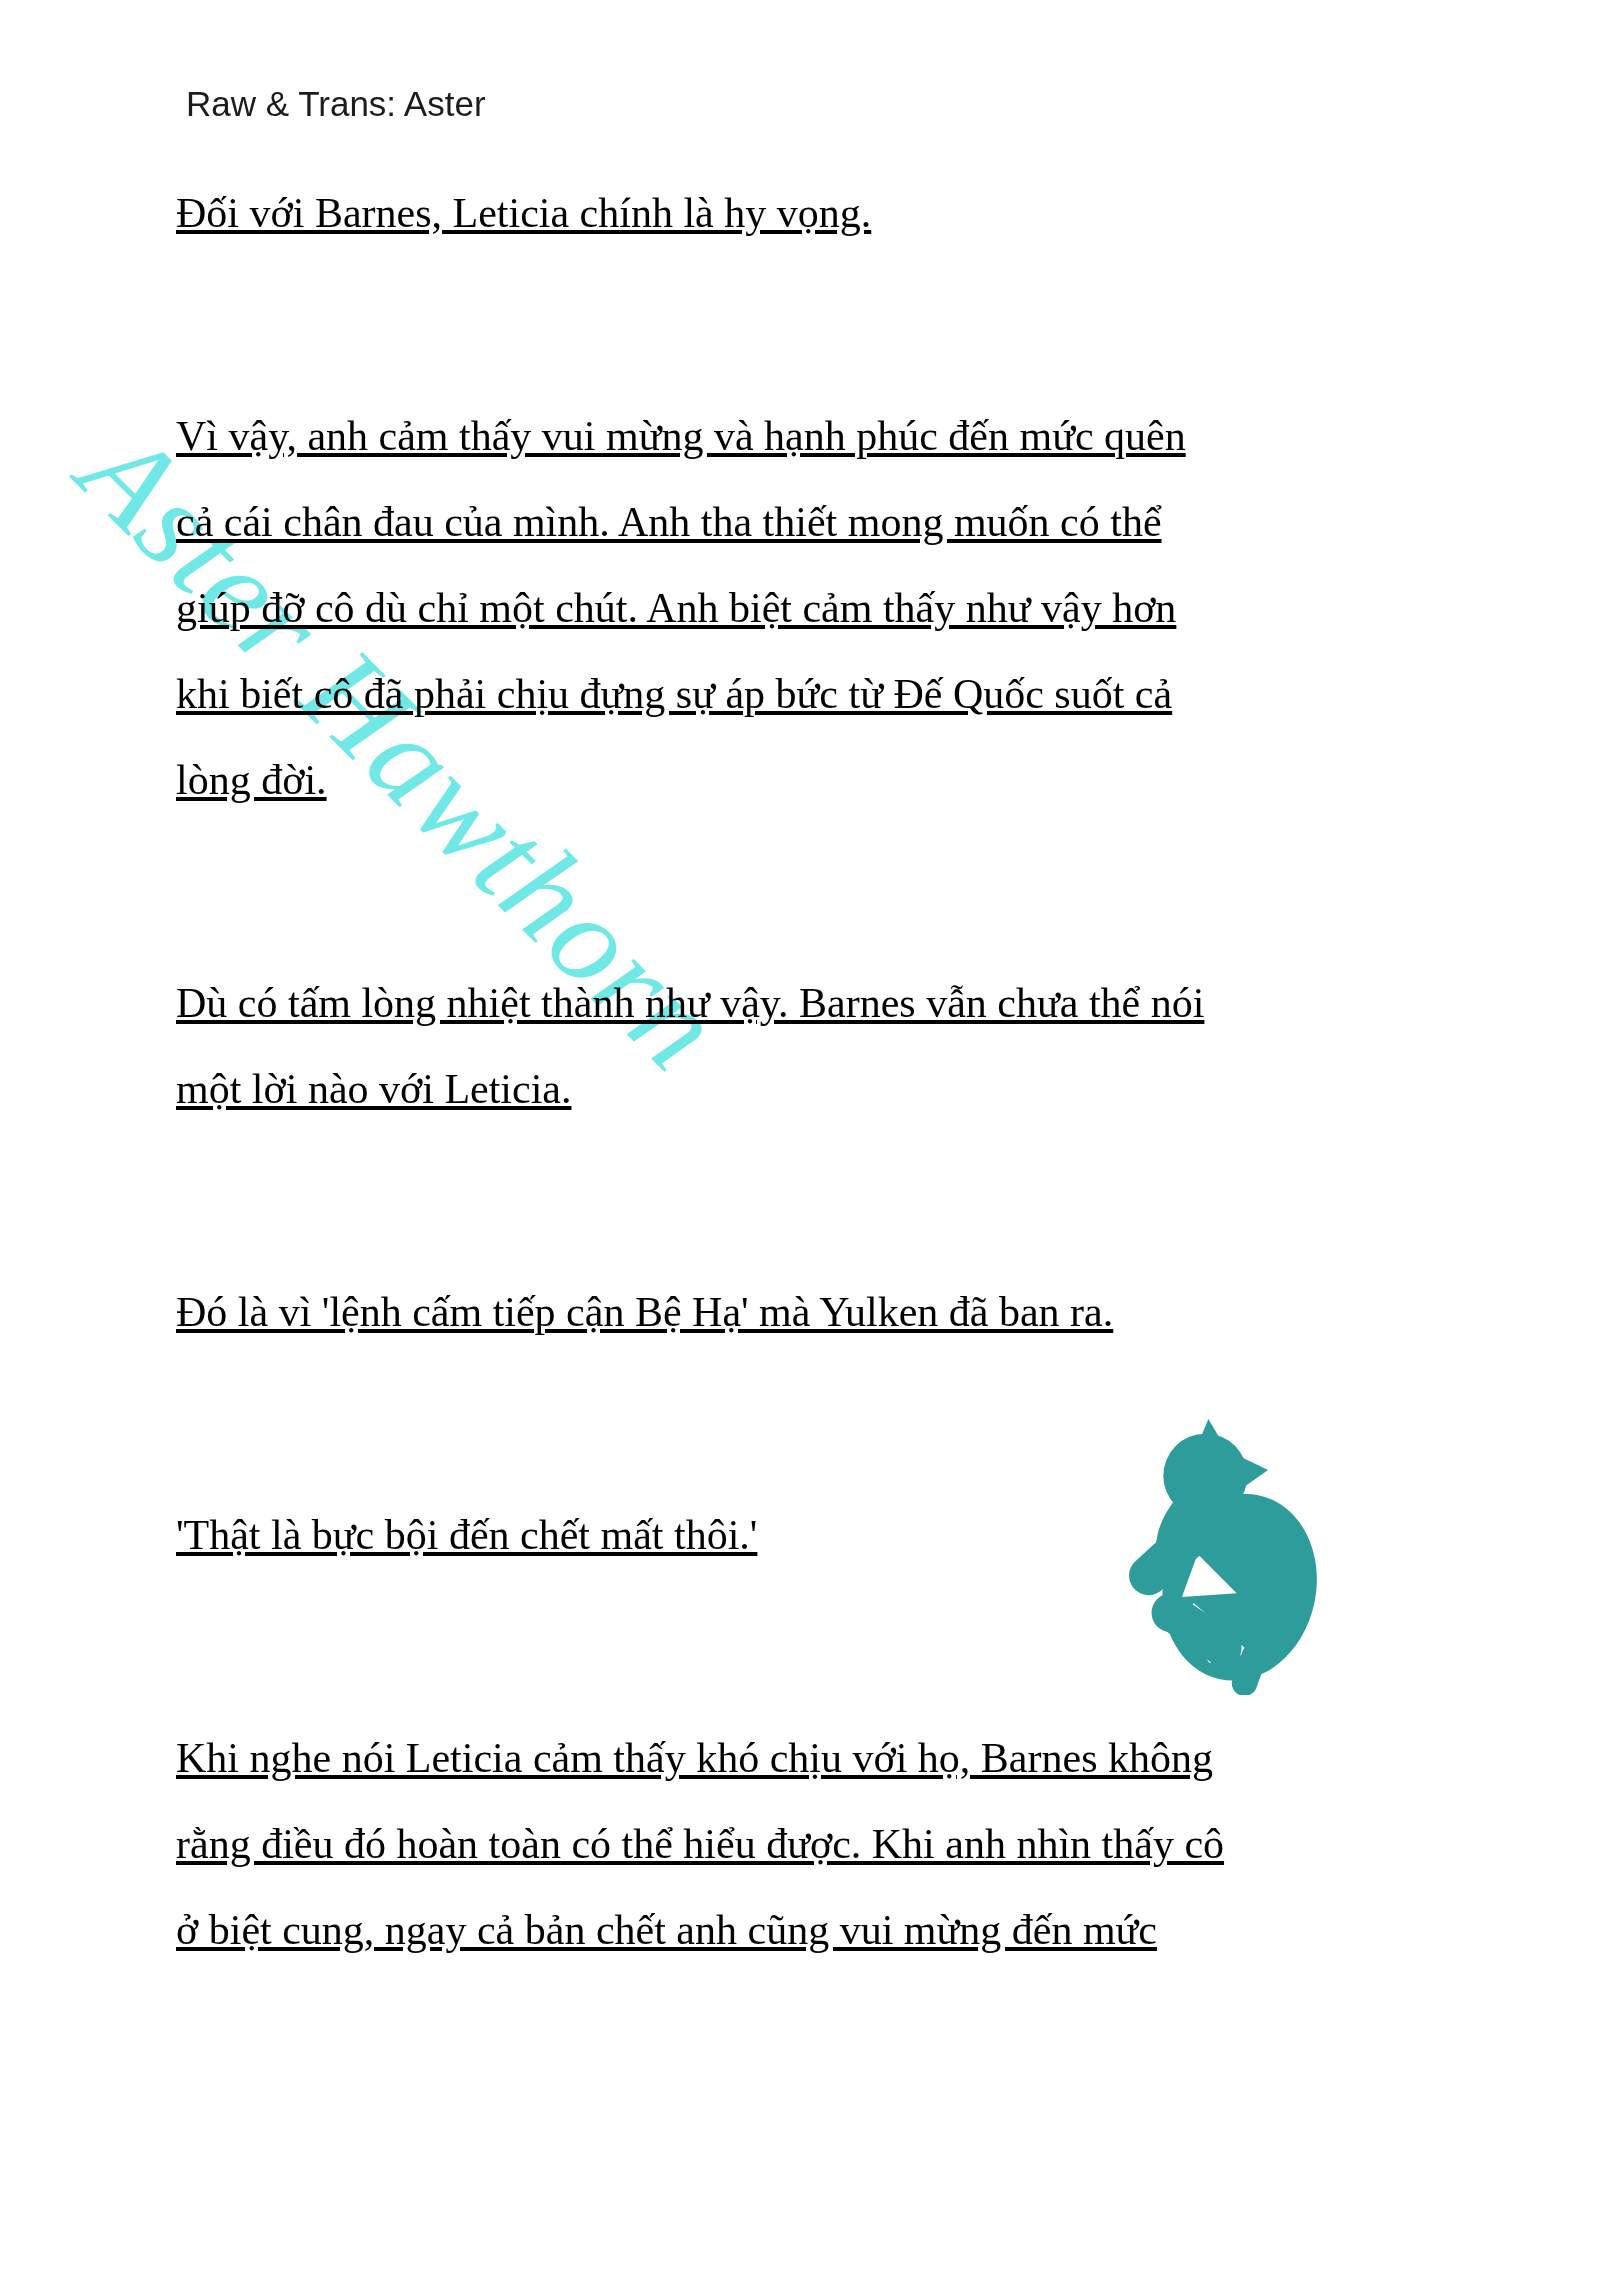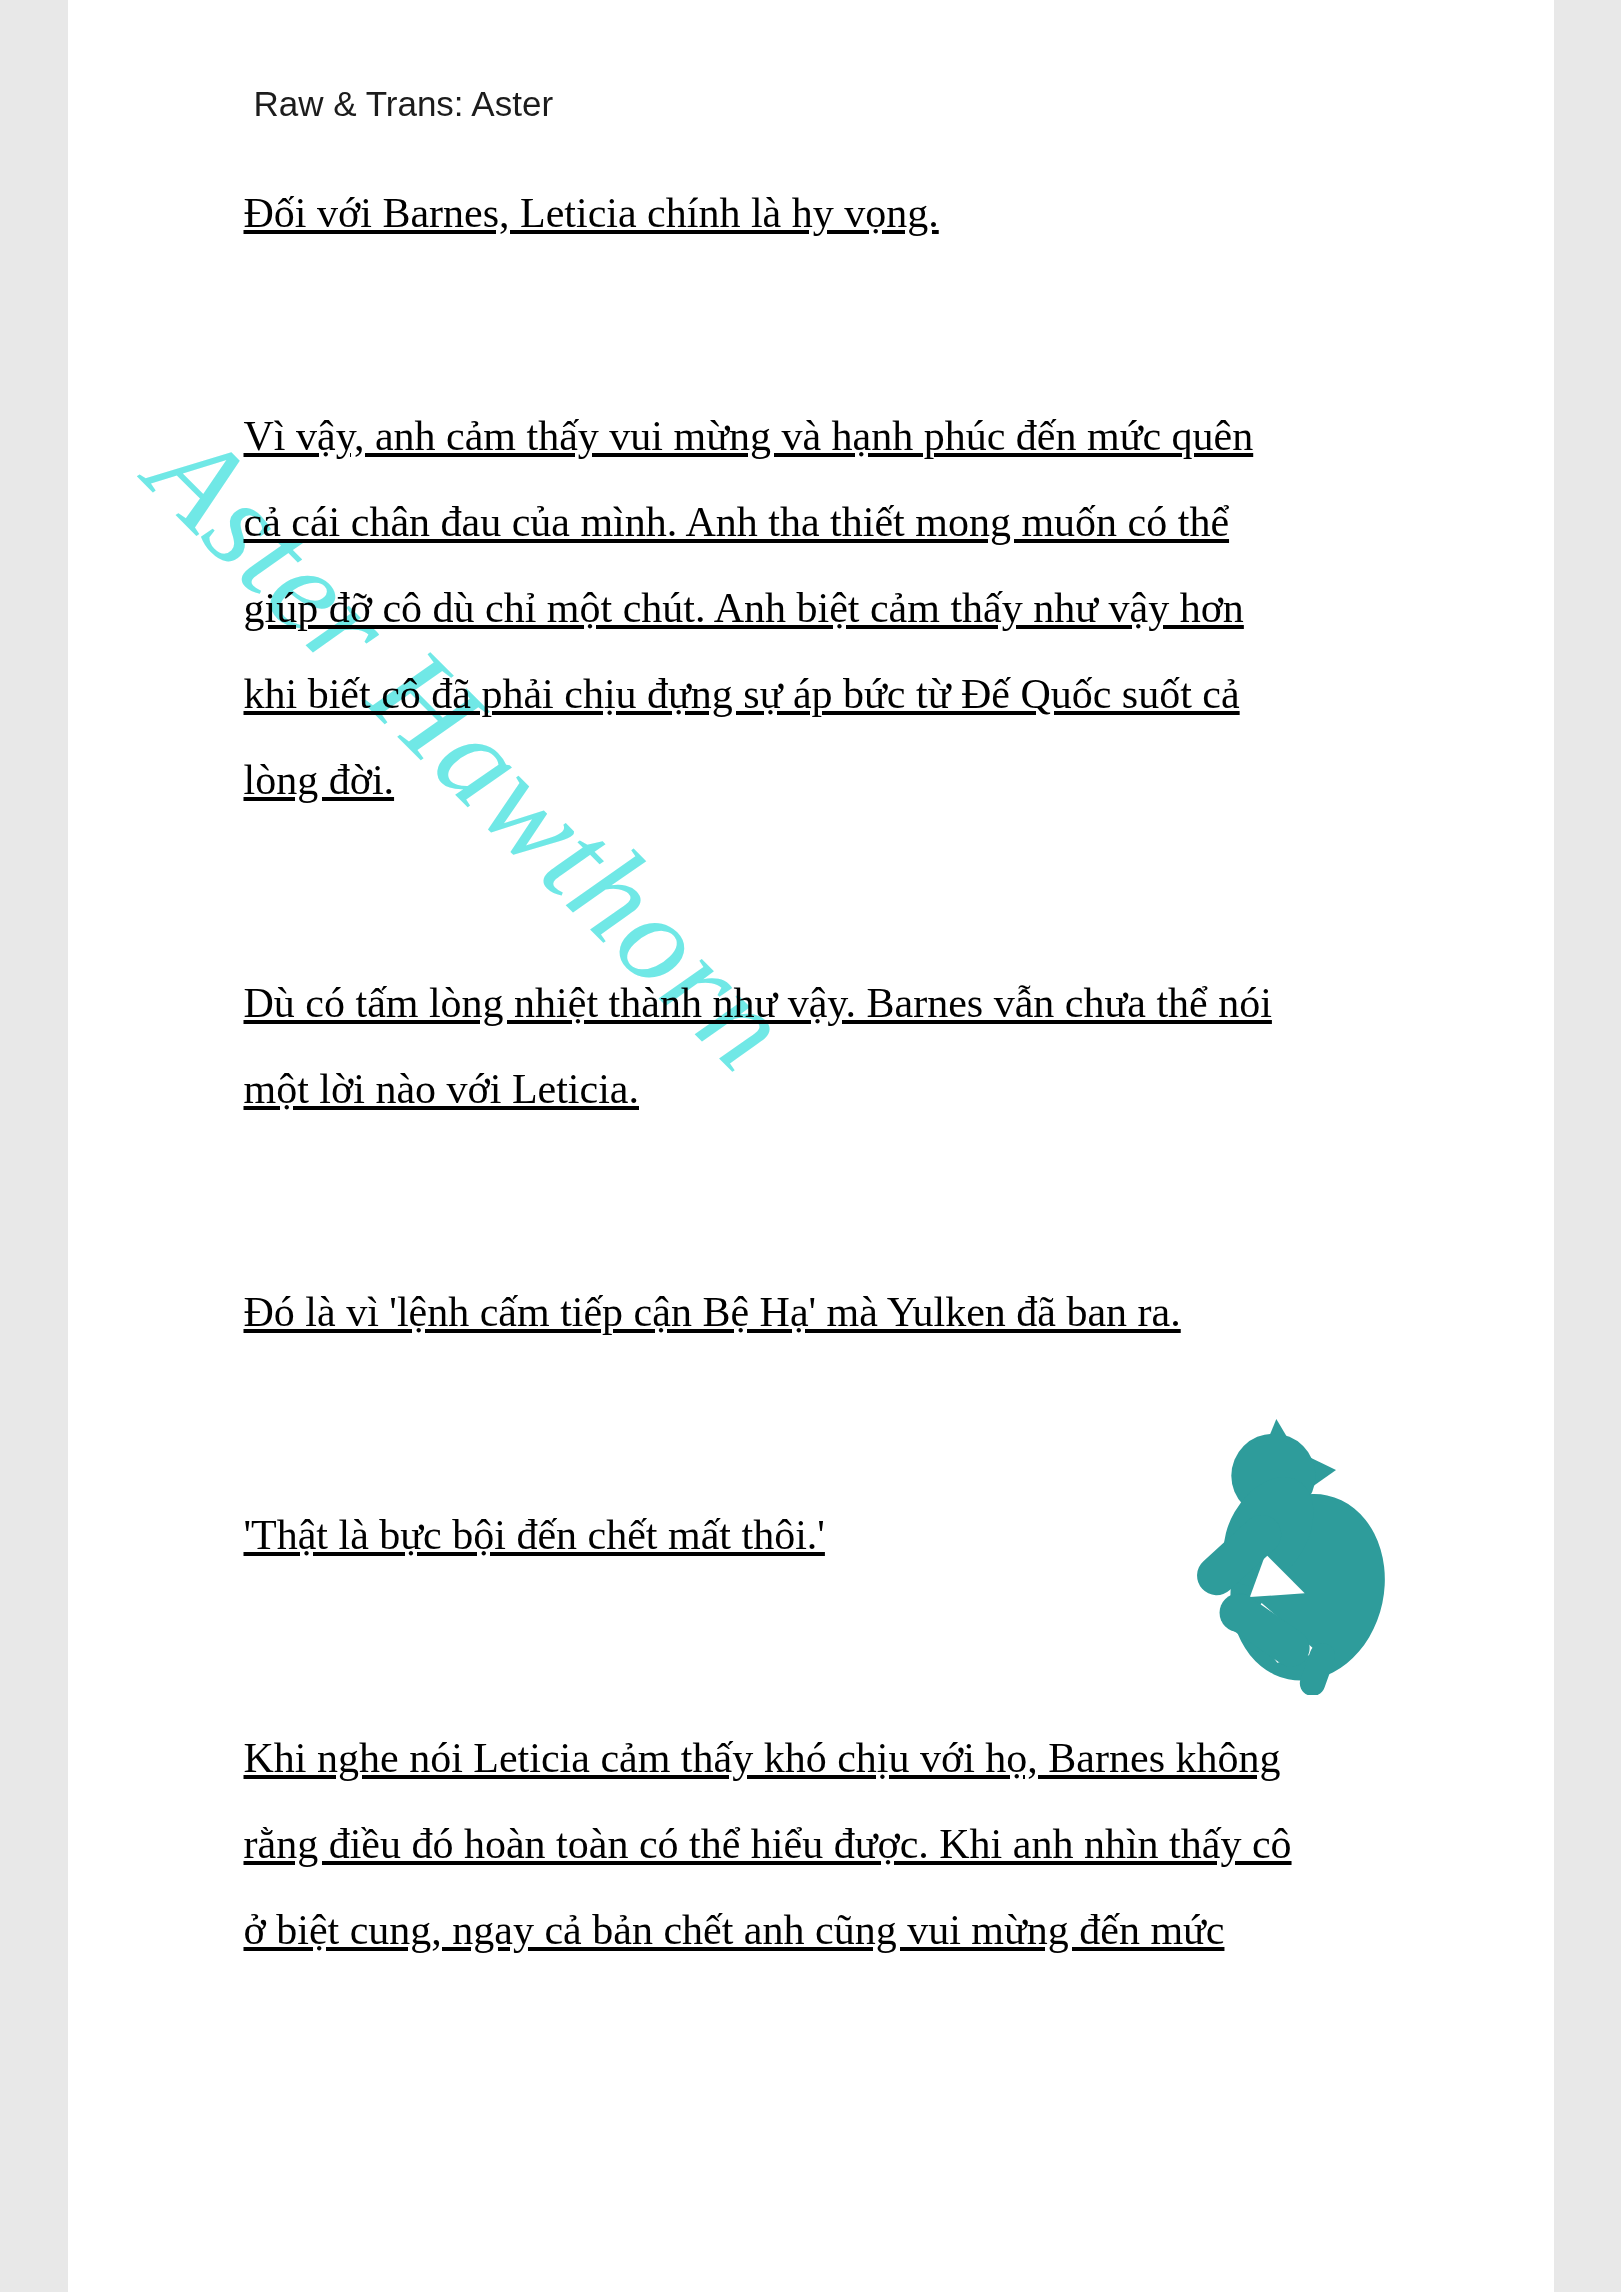--- a/index.html
+++ b/index.html
@@ -1,18 +1,18 @@
 <!DOCTYPE html>
 <html style="--wm: #70e8e6; --cat: #2e9c9b;"><head>
 <meta charset="utf-8">
 <style>
   html,body{margin:0;padding:0;background:#e8e8e8;}
   .page{
     position:relative;
-    width:1486px;height:2293px;
+    width:1621px;height:2293px;
     background:#ffffff;
     overflow:hidden;
     font-family:"Liberation Serif",serif;
     color:#000;
     margin:0 auto;
   }
   .doc-header{
     position:absolute;
     left:186px;top:84px;
     font-family:"Liberation Sans",sans-serif;

